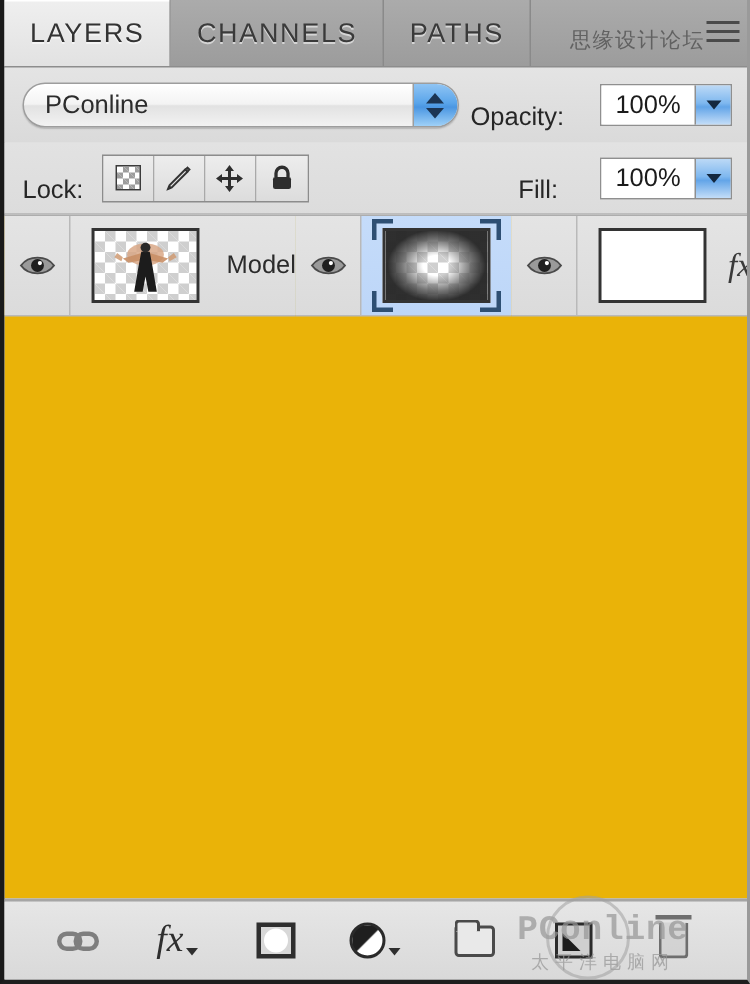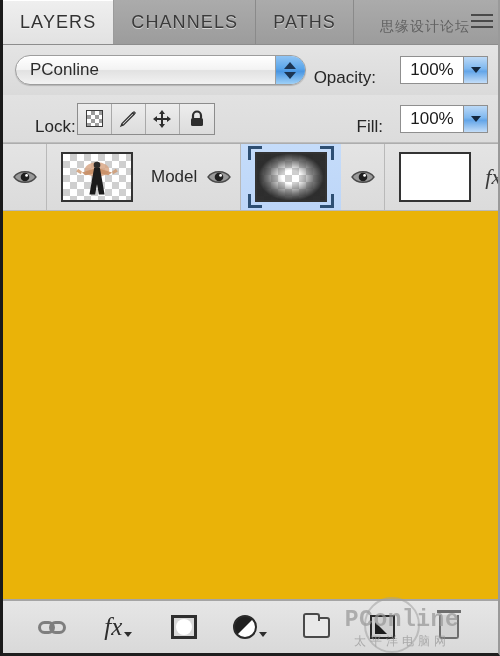--- a/index.html
+++ b/index.html
@@ -121,22 +121,22 @@
     background: linear-gradient(180deg,#bcd9f6 0%,#7fb8ef 45%,#63a5e8 55%,#c3ddf8 100%);
     border-left: 1px solid #8f8f8f;
     display: flex; align-items: center; justify-content: center;
   }
   .arrow-btn .tri-dn { border-left-width:5px;border-right-width:5px;border-top-width:6px;border-top-color:#14283f; }
 
   
   .lockrow {
     height: 48px; flex: none;
     display: flex; align-items: center;
-    padding: 0 10px 0 32px;
-    gap: 1px;
+    padding: 0 10px 0 12px;
+    gap: 12px;
     background: linear-gradient(180deg,#e2e2e2,#dcdcdc);
     border-bottom: 1px solid #bdbdbd;
   }
   .lock-group { display: flex; border: 1px solid #8c8c8c; background:#dedede; }
   .lock-btn {
     width: 34px; height: 30px;
     display: flex; align-items: center; justify-content: center;
     border-right: 1px solid #a9a9a9;
     background: linear-gradient(180deg,#ededed,#dcdcdc);
   }

